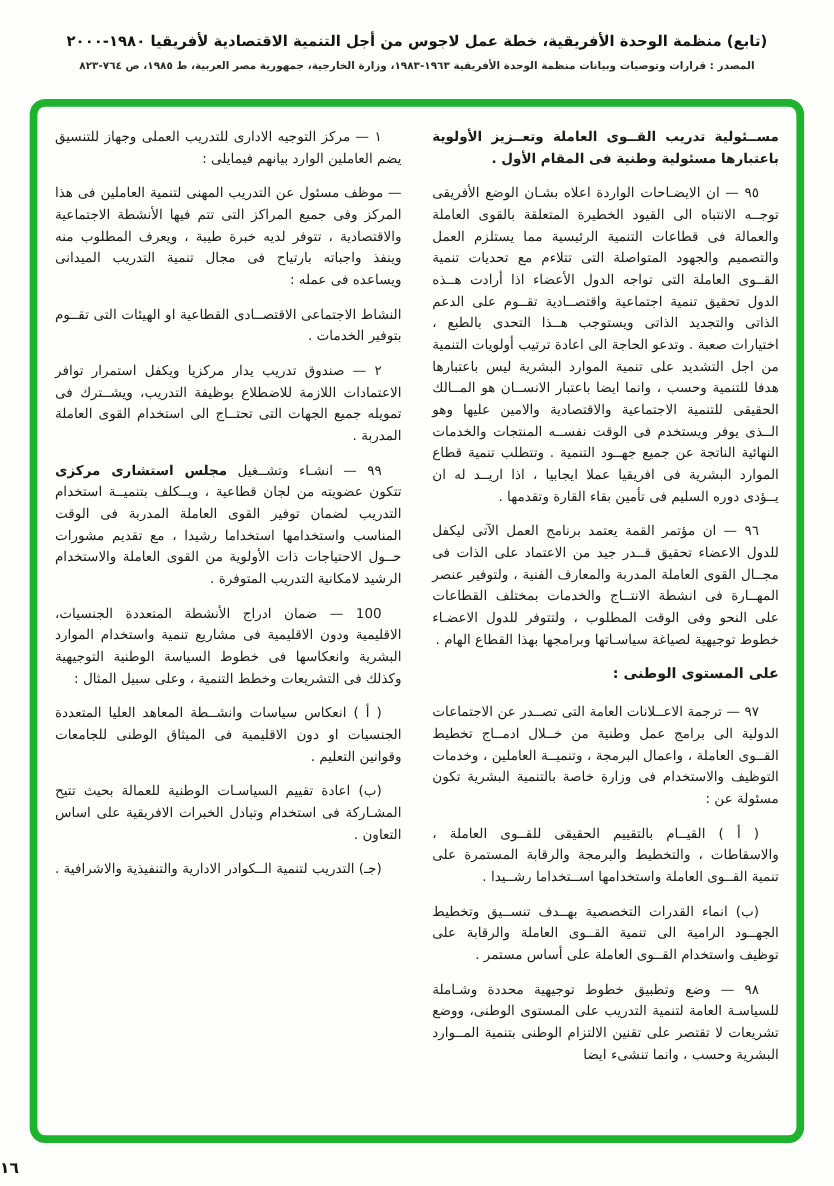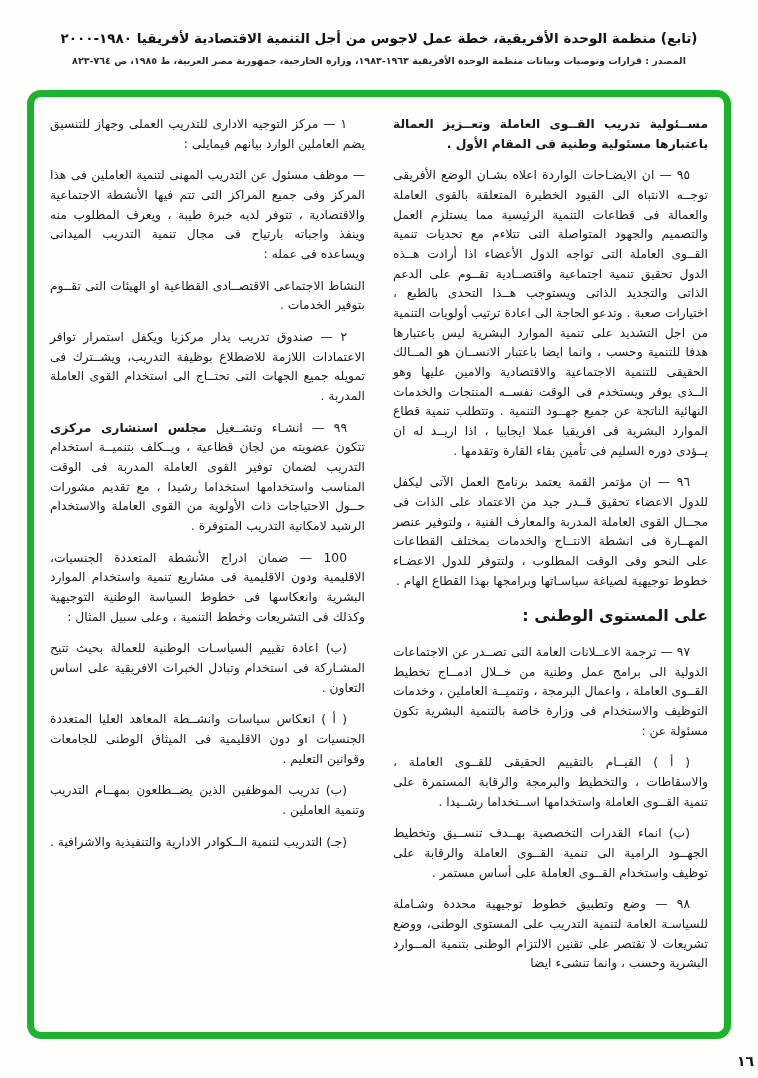--- a/index.html
+++ b/index.html
@@ -41,65 +41,64 @@
     font-size: 12.3px;
     line-height: 1.6;
     color: #1b1b1b;
     text-align: justify;
   }
   .para { margin: 0 0 12px 0; text-indent: 18px; }
   .para.flush { text-indent: 0; }
   .para.lead { font-weight: bold; text-indent: 0; }
   .para.subitem { text-indent: 18px; }
   .section-heading {
-    font-weight: bold; font-size: 16px;
+    font-weight: bold; font-size: 13px;
     margin: 6px 0 14px 0; text-indent: 0;
   }
   .bold-run { font-weight: bold; }
   .doc-footer {
     position: absolute;
     bottom: 8px; left: 0; right: 4px;
-    text-align: right;
+    text-align: left;
   }
   .page-number { font-size: 14px; font-weight: bold; color: #141414; }
 </style>
 </head>
 <body>
 
 <div class="page">
 
   <header class="doc-header">
     <div class="doc-title">(تابع) منظمة الوحدة الأفريقية، خطة عمل لاجوس من أجل التنمية الاقتصادية لأفريقيا ١٩٨٠-٢٠٠٠</div>
     <div class="doc-source">المصدر : قرارات وتوصيات وبيانات منظمة الوحدة الأفريقية ١٩٦٣-١٩٨٣، وزارة الخارجية، جمهورية مصر العربية، ط ١٩٨٥، ص ٧٦٤-٨٢٣</div>
   </header>
 
   <main class="green-box">
     <div class="columns">
 
       <section class="col">
-        <p class="para lead">مســئولية تدريب القــوى العاملة وتعــزيز العمالة باعتبارها مسئولية وطنية فى المقام الأول .</p>
+        <p class="para lead">مســئولية تدريب القــوى العاملة وتعــزيز الأولوية باعتبارها مسئولية وطنية فى المقام الأول .</p>
         <p class="para">٩٥ — ان الايضـاحات الواردة اعلاه بشـان الوضع الأفريقى توجــه الانتباه الى القيود الخطيرة المتعلقة بالقوى العاملة والعمالة فى قطاعات التنمية الرئيسية مما يستلزم العمل والتصميم والجهود المتواصلة التى تتلاءم مع تحديات تنمية القــوى العاملة التى تواجه الدول الأعضاء اذا أرادت هــذه الدول تحقيق تنمية اجتماعية واقتصــادية تقــوم على الدعم الذاتى والتجديد الذاتى ويستوجب هــذا التحدى بالطبع ، اختيارات صعبة . وتدعو الحاجة الى اعادة ترتيب أولويات التنمية من اجل التشديد على تنمية الموارد البشرية ليس باعتبارها هدفا للتنمية وحسب ، وانما ايضا باعتبار الانســان هو المــالك الحقيقى للتنمية الاجتماعية والاقتصادية والامين عليها وهو الــذى يوفر ويستخدم فى الوقت نفســه المنتجات والخدمات النهائية الناتجة عن جميع جهــود التنمية . وتتطلب تنمية قطاع الموارد البشرية فى افريقيا عملا ايجابيا ، اذا اريــد له ان يــؤدى دوره السليم فى تأمين بقاء القارة وتقدمها .</p>
         <p class="para">٩٦ — ان مؤتمر القمة يعتمد برنامج العمل الآتى ليكفل للدول الاعضاء تحقيق قــدر جيد من الاعتماد على الذات فى مجــال القوى العاملة المدربة والمعارف الفنية ، ولتوفير عنصر المهــارة فى انشطة الانتــاج والخدمات بمختلف القطاعات على النحو وفى الوقت المطلوب ، ولتتوفر للدول الاعضـاء خطوط توجيهية لصياغة سياسـاتها وبرامجها بهذا القطاع الهام .</p>
         <p class="section-heading">على المستوى الوطنى :</p>
         <p class="para">٩٧ — ترجمة الاعــلانات العامة التى تصــدر عن الاجتماعات الدولية الى برامج عمل وطنية من خــلال ادمــاج تخطيط القــوى العاملة ، واعمال البرمجة ، وتنميــة العاملين ، وخدمات التوظيف والاستخدام فى وزارة خاصة بالتنمية البشرية تكون مسئولة عن :</p>
         <p class="para subitem">( أ ) القيــام بالتقييم الحقيقى للقــوى العاملة ، والاسقاطات ، والتخطيط والبرمجة والرقابة المستمرة على تنمية القــوى العاملة واستخدامها اســتخداما رشــيدا .</p>
         <p class="para subitem">(ب) انماء القدرات التخصصية بهــدف تنســيق وتخطيط الجهــود الرامية الى تنمية القــوى العاملة والرقابة على توظيف واستخدام القــوى العاملة على أساس مستمر .</p>
         <p class="para">٩٨ — وضع وتطبيق خطوط توجيهية محددة وشـاملة للسياسـة العامة لتنمية التدريب على المستوى الوطنى، ووضع تشريعات لا تقتصر على تقنين الالتزام الوطنى بتنمية المــوارد البشرية وحسب ، وانما تنشىء ايضا</p>
       </section>
 
       <section class="col">
         <p class="para">١ — مركز التوجيه الادارى للتدريب العملى وجهاز للتنسيق يضم العاملين الوارد بيانهم فيمايلى :</p>
         <p class="para flush">— موظف مسئول عن التدريب المهنى لتنمية العاملين فى هذا المركز وفى جميع المراكز التى تتم فيها الأنشطة الاجتماعية والاقتصادية ، تتوفر لديه خبرة طيبة ، ويعرف المطلوب منه وينفذ واجباته بارتياح فى مجال تنمية التدريب الميدانى ويساعده فى عمله :</p>
         <p class="para flush">النشاط الاجتماعى الاقتصــادى القطاعية او الهيئات التى تقــوم بتوفير الخدمات .</p>
         <p class="para">٢ — صندوق تدريب يدار مركزيا ويكفل استمرار توافر الاعتمادات اللازمة للاضطلاع بوظيفة التدريب، ويشــترك فى تمويله جميع الجهات التى تحتــاج الى استخدام القوى العاملة المدربة .</p>
         <p class="para"><span>٩٩ — انشـاء وتشــغيل </span><span class="bold-run">مجلس استشارى مركزى</span><span> تتكون عضويته من لجان قطاعية ، ويــكلف بتنميــة استخدام التدريب لضمان توفير القوى العاملة المدربة فى الوقت المناسب واستخدامها استخداما رشيدا ، مع تقديم مشورات حــول الاحتياجات ذات الأولوية من القوى العاملة والاستخدام الرشيد لامكانية التدريب المتوفرة .</span></p>
         <p class="para">100 — ضمان ادراج الأنشطة المتعددة الجنسيات، الاقليمية ودون الاقليمية فى مشاريع تنمية واستخدام الموارد البشرية وانعكاسها فى خطوط السياسة الوطنية التوجيهية وكذلك فى التشريعات وخطط التنمية ، وعلى سبيل المثال :</p>
+        <p class="para subitem">( أ ) انعكاس سياسات وانشــطة المعاهد العليا المتعددة الجنسيات او دون الاقليمية فى الميثاق الوطنى للجامعات وقوانين التعليم .</p>
         <p class="para subitem">(ب) اعادة تقييم السياسـات الوطنية للعمالة بحيث تتيح المشـاركة فى استخدام وتبادل الخبرات الافريقية على اساس التعاون .</p>
-        <p class="para subitem">( أ ) انعكاس سياسات وانشــطة المعاهد العليا المتعددة الجنسيات او دون الاقليمية فى الميثاق الوطنى للجامعات وقوانين التعليم .</p>
-        <p class="para subitem">(ب) تدريب الموظفين الذين يضــطلعون بمهــام التدريب وتنمية العاملين .</p>
         <p class="para subitem">(جـ) التدريب لتنمية الــكوادر الادارية والتنفيذية والاشرافية .</p>
       </section>
 
     </div>
   </main>
 
   <footer class="doc-footer">
     <span class="page-number">١٦</span>
   </footer>
 

